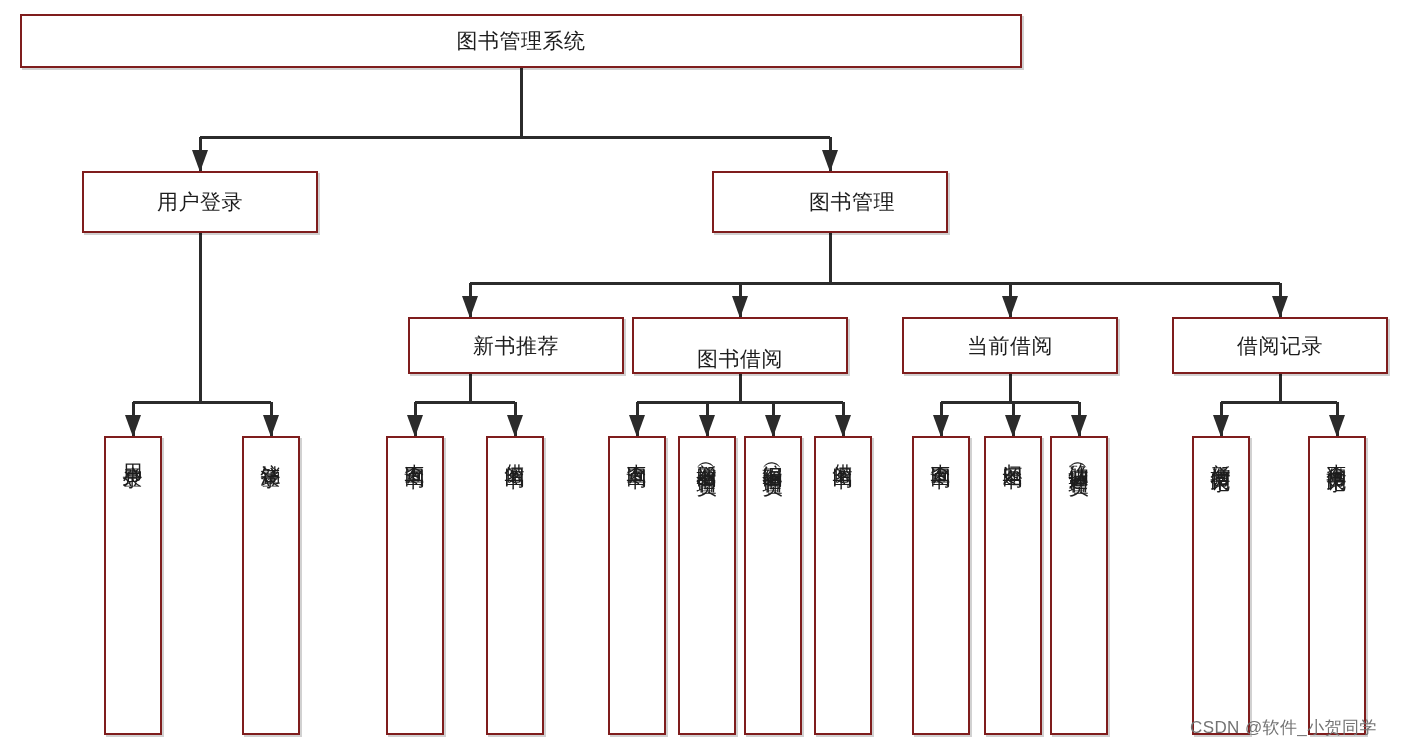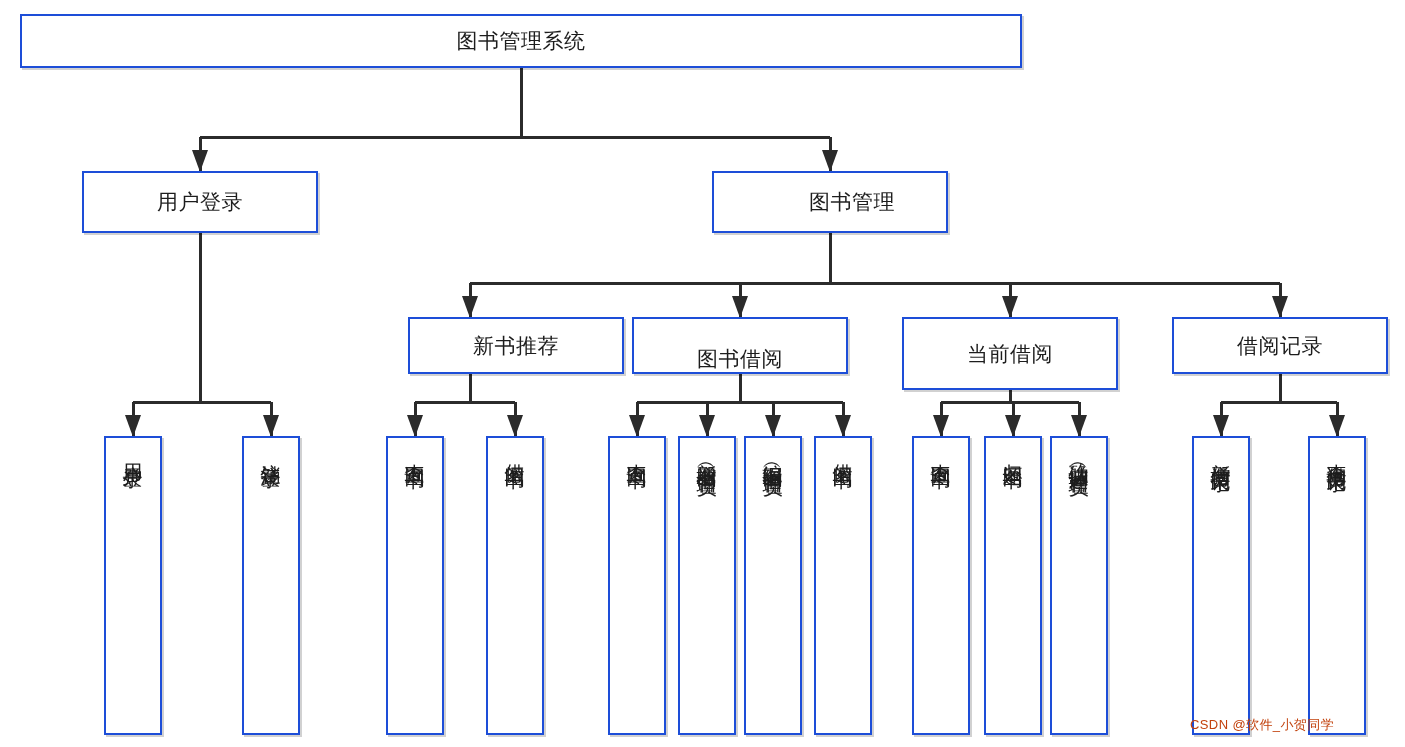--- a/index.html
+++ b/index.html
@@ -22,21 +22,21 @@
     left: 0;
     top: 0;
     width: 1405px;
     height: 747px;
     pointer-events: none;
   }
   .node {
     position: absolute;
     box-sizing: border-box;
     background: #ffffff;
-    border: 2px solid #1d4ed8;
+    border: 2px solid #7f1d1d;
     display: flex;
     align-items: center;
     justify-content: center;
     box-shadow: 2px 2px 0 rgba(0,0,0,0.18);
   }
   .node-label {
     color: #1d1d1d;
     font-size: 21px;
     line-height: 1.22;
     letter-spacing: 0.5px;
@@ -50,22 +50,22 @@
   .node.leaf .node-label {
     writing-mode: vertical-rl;
     text-orientation: upright;
     white-space: normal;
     letter-spacing: 2px;
     line-height: 1.0;
     font-size: 20px;
   }
   .watermark {
     position: absolute;
-    color: #c2410c;
-    font-size: 13px;
+    color: #737373;
+    font-size: 17px;
     white-space: nowrap;
     letter-spacing: 0.4px;
   }
 </style>
 </head>
 <body>
 
 <div id="canvas">
   <svg id="wires" viewBox="0 0 1405 747" xmlns="http://www.w3.org/2000/svg">
       <line x1="521" y1="68" x2="521" y2="137" stroke="#2b2b2b" stroke-width="3" shape-rendering="crispEdges"></line>
@@ -130,21 +130,21 @@
       </div>
       <div class="node" style="left: 712px; top: 171px; width: 236px; height: 62px; padding-left: 44px;">
         <span class="node-label">图书管理</span>
       </div>
       <div class="node" style="left: 362px; top: 317px; width: 216px; height: 57px; margin-left: 46px;">
         <span class="node-label">新书推荐</span>
       </div>
       <div class="node" style="left: 632px; top: 317px; width: 216px; height: 57px; align-items: flex-end;">
         <span class="node-label">图书借阅</span>
       </div>
-      <div class="node" style="left: 902px; top: 317px; width: 216px; height: 73px;">
+      <div class="node" style="left: 902px; top: 317px; width: 216px; height: 57px;">
         <span class="node-label">当前借阅</span>
       </div>
       <div class="node" style="left: 1172px; top: 317px; width: 216px; height: 57px; align-items: center;">
         <span class="node-label">借阅记录</span>
       </div>
       <div class="node leaf" style="left: 104px; top: 436px; width: 58px; height: 299px;">
         <span class="node-label">用户登录</span>
       </div>
       <div class="node leaf" style="left: 242px; top: 436px; width: 58px; height: 299px;">
         <span class="node-label">注销登录</span>

